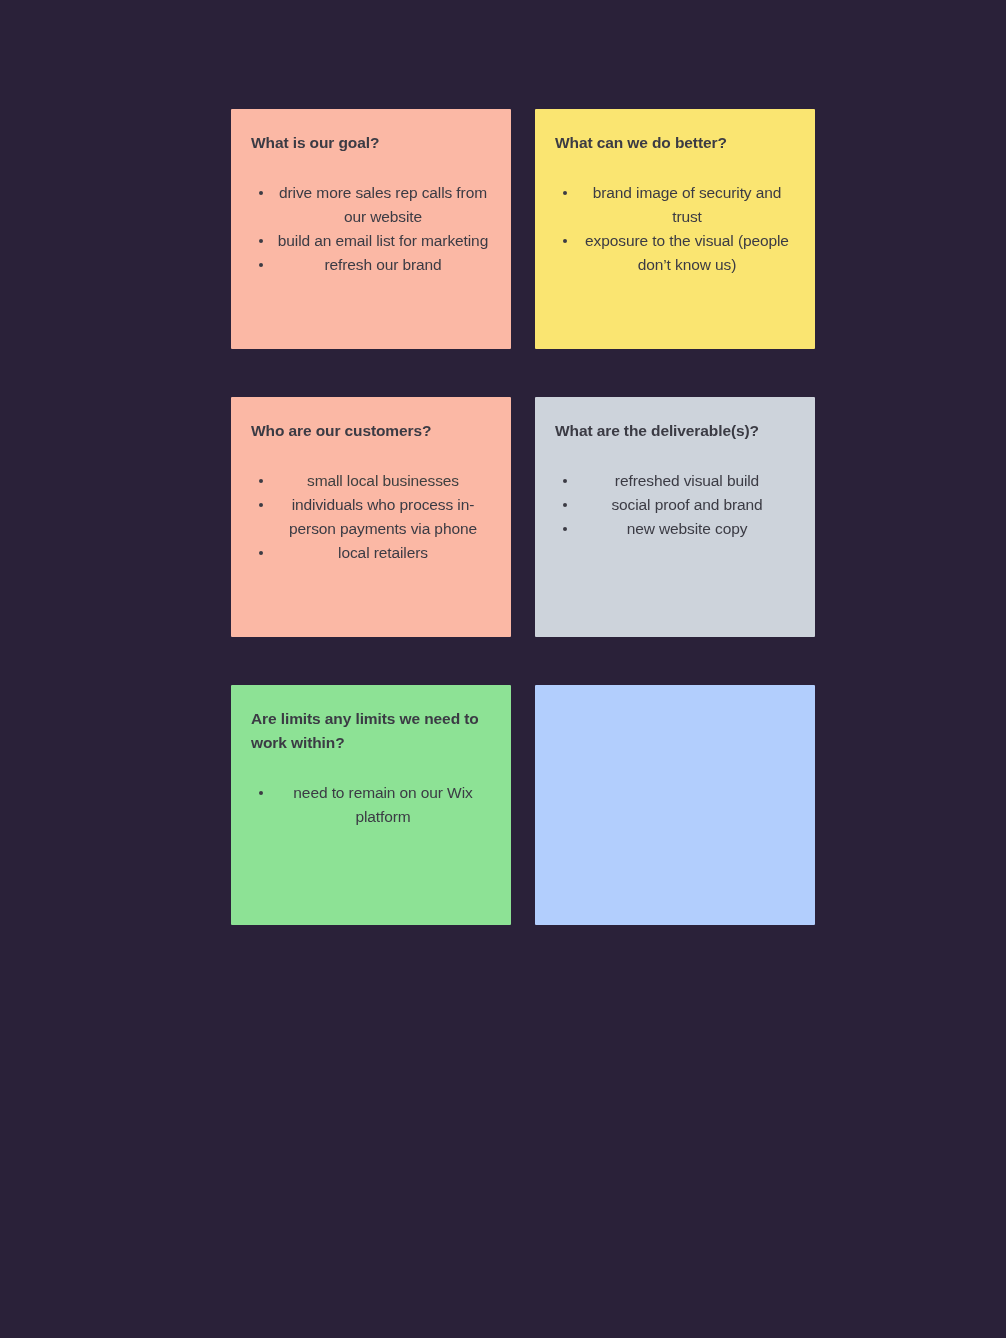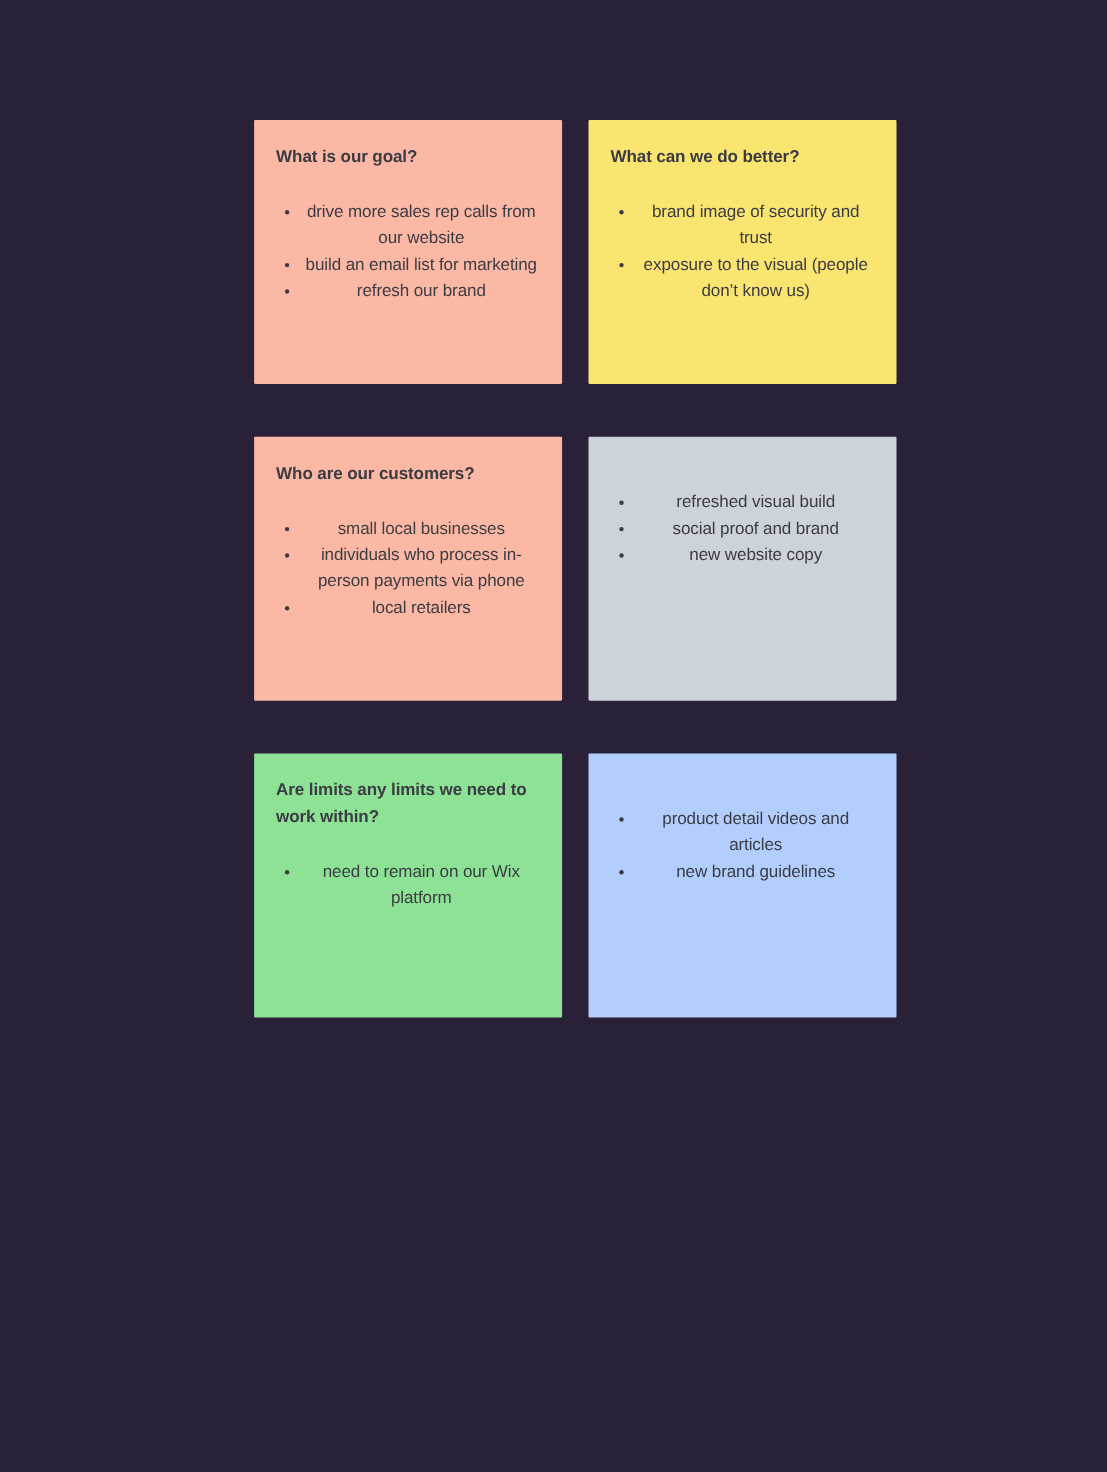--- a/index.html
+++ b/index.html
@@ -104,36 +104,33 @@
     <div class="card row-2" style="background: rgb(251, 184, 165);">
       <div class="card-title" style="color: rgb(59, 59, 68);">Who are our customers?</div>
       <ul class="card-list">
         <li style="color: #404040; --bullet: #3b3b44;">small local businesses</li>
         <li style="color: rgb(59, 59, 68); --bullet: #3b3b44;">individuals who process in-person payments via phone</li>
         <li style="color: rgb(59, 59, 68); --bullet: #3b3b44;">local retailers</li>
       </ul>
     </div>
 
     <div class="card row-3" style="background: rgb(205, 211, 219);">
+      <div class="card-title" style="color: rgb(59, 59, 68);">What are the deliverable(s)?</div>
       <ul class="card-list">
         <li style="color: rgb(59, 59, 68); --bullet: #3b3b44;">refreshed visual build</li>
         <li style="color: rgb(59, 59, 68); --bullet: #3b3b44;">social proof and brand</li>
         <li style="color: rgb(59, 59, 68); --bullet: #3b3b44;">new website copy</li>
       </ul>
     </div>
 
     <div class="card row-3" style="background: rgb(141, 226, 149);">
       <div class="card-title" style="color: rgb(59, 59, 68);">Are limits any limits we need to work within?</div>
       <ul class="card-list">
         <li style="color: rgb(59, 59, 68); --bullet: #3b3b44;">need to remain on our Wix platform</li>
       </ul>
     </div>
 
     <div class="card row-4" style="background: rgb(178, 206, 253);">
-      <ul class="card-list">
-        <li style="color: rgb(59, 59, 68); --bullet: #3b3b44;">product detail videos and articles</li>
-        <li style="color: rgb(59, 59, 68); --bullet: #3b3b44;">new brand guidelines</li>
-      </ul>
     </div>
 
 
   </div>
 </div>
 
 </body></html>

